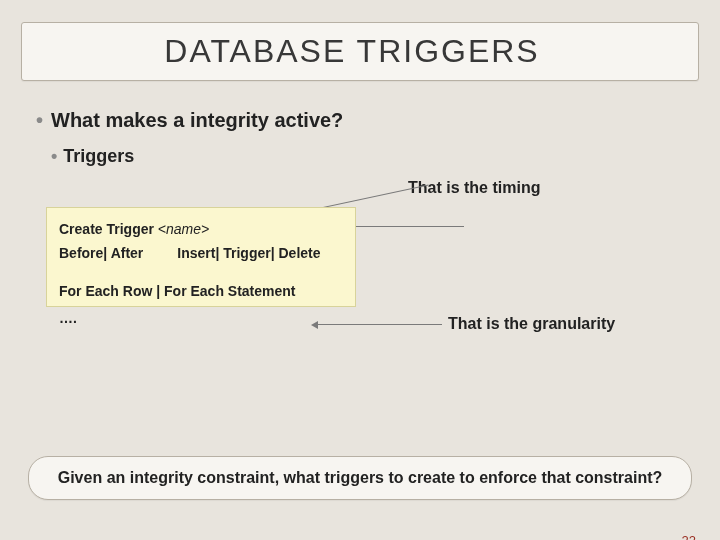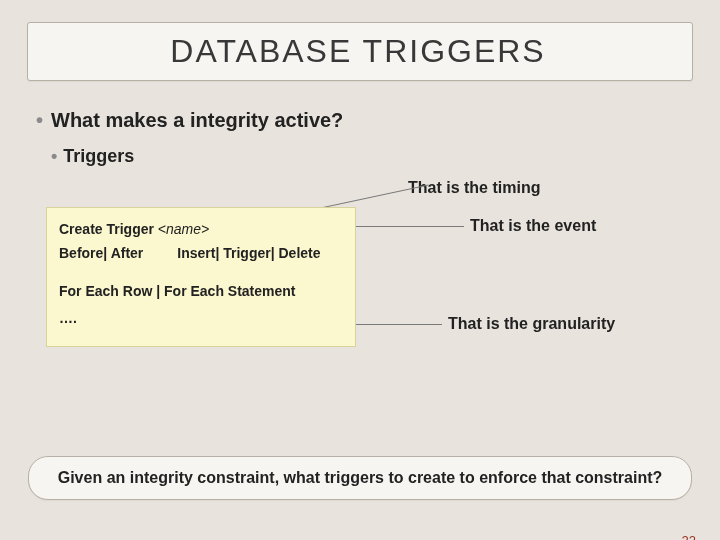--- a/index.html
+++ b/index.html
@@ -19,21 +19,21 @@
     position: relative;
     box-sizing: border-box;
   }
   .title-bar {
     margin: 22px auto 0 auto;
     width: 660px;
     background: #f7f5f1;
     border: 1px solid #b7b0a4;
     border-radius: 3px;
     text-align: center;
-    padding: 10px 4px 10px 0;
+    padding: 10px 16px 10px 0;
     box-shadow: 0 1px 1px rgba(0,0,0,0.05);
   }
   .title-bar h1 {
     margin: 0;
     font-size: 32px;
     font-weight: 400;
     letter-spacing: 2px;
     color: #383838;
   }
   .content {
@@ -62,21 +62,21 @@
   .mid-row {
     position: relative;
     margin-top: 8px;
     height: 210px;
   }
   .code-box {
     position: absolute;
     left: 46px;
     top: 32px;
     width: 310px;
-    height: 140px;
+    height: 100px;
     background: #fbf7cf;
     border: 1px solid #d8d39a;
     padding: 10px 12px;
     font-size: 14px;
     font-weight: 700;
     line-height: 1.7;
     color: #222;
     box-sizing: border-box;
   }
   .code-box .placeholder {
@@ -178,21 +178,20 @@
       <span class="bullet">•</span><span>What makes a integrity active?</span>
     </p>
     <p class="lvl2">
       <span class="bullet">•</span><span>Triggers</span>
     </p>
   </div>
 
   <div class="mid-row">
 
     <div class="annot timing">That is the timing</div>
-    <div class="annot event">That is the event</div>
     <div class="annot gran">That is the granularity</div>
 
     <div class="arrow-diag arrow-timing"></div>
     <div class="arrow-h arrow-event"></div>
     <div class="arrow-h arrow-gran"></div>
 
     <div class="code-box">
       <div>
         <span>Create Trigger </span><span class="placeholder">&lt;name&gt;</span>
       </div>

